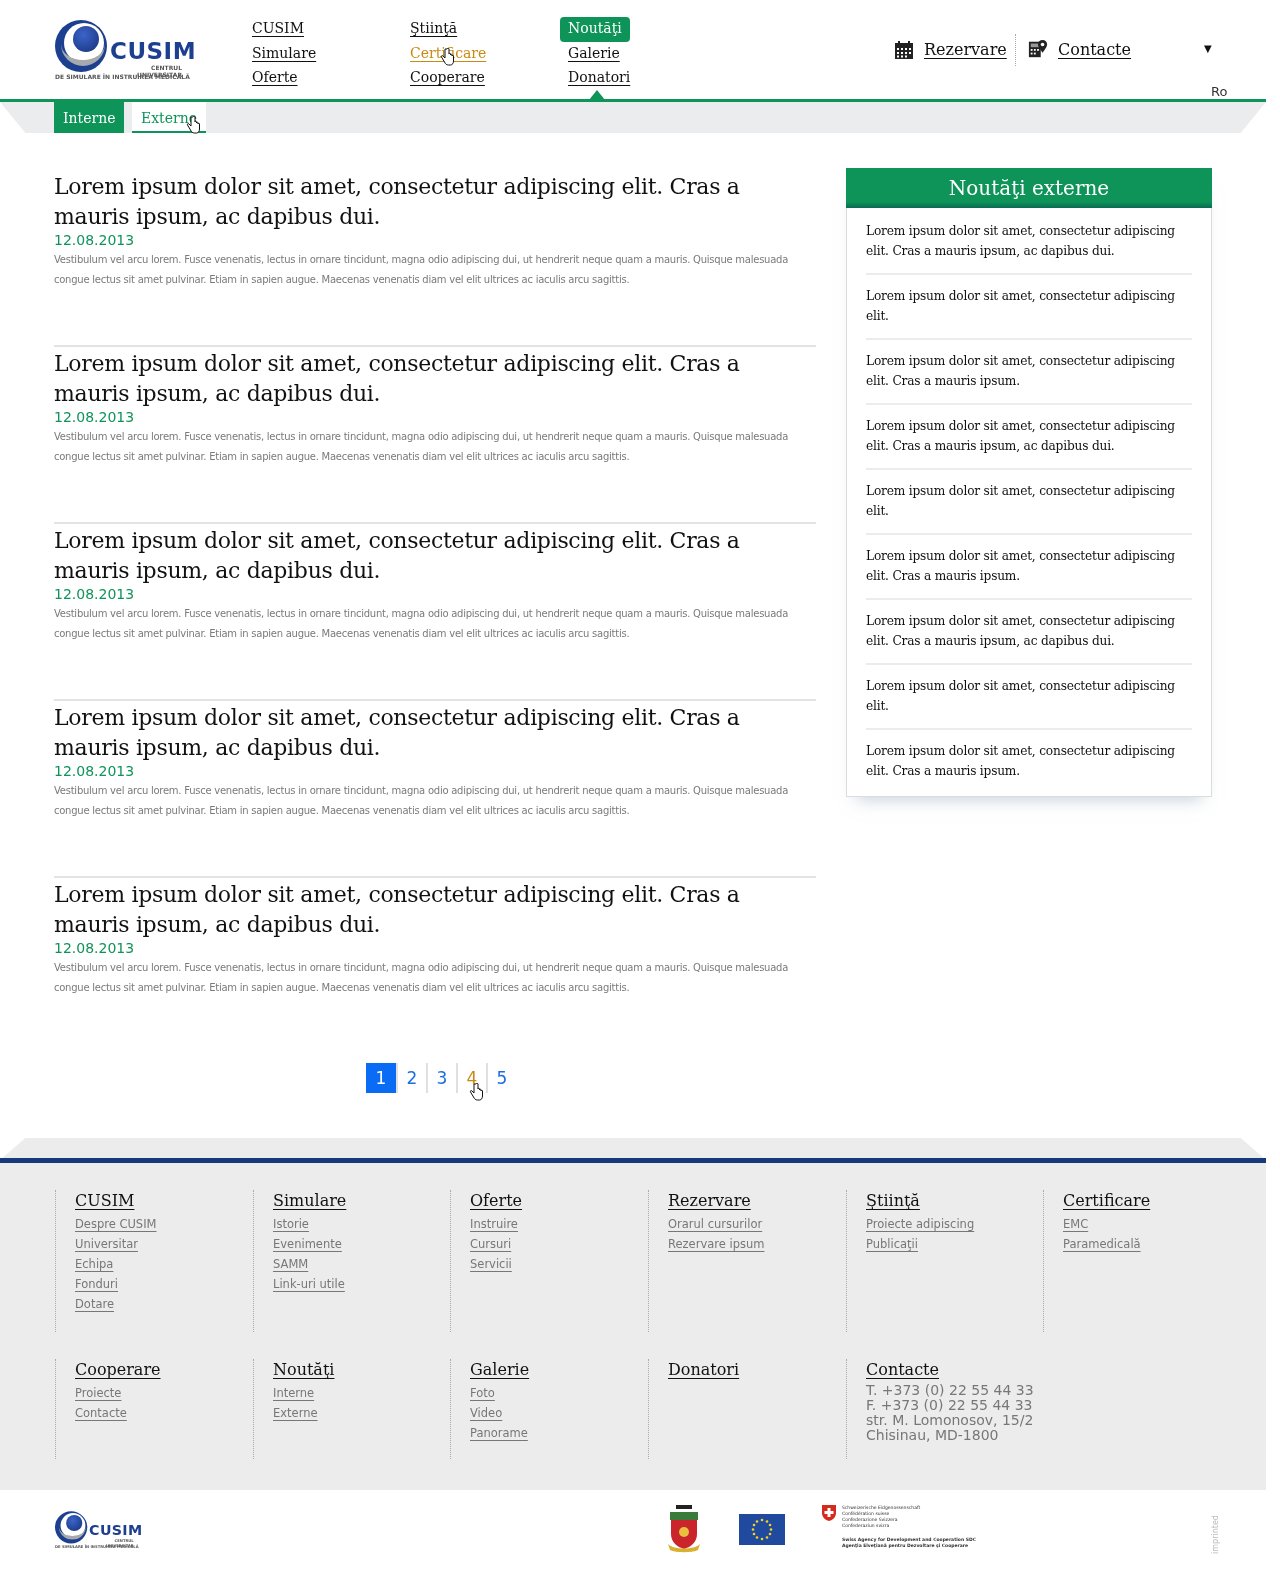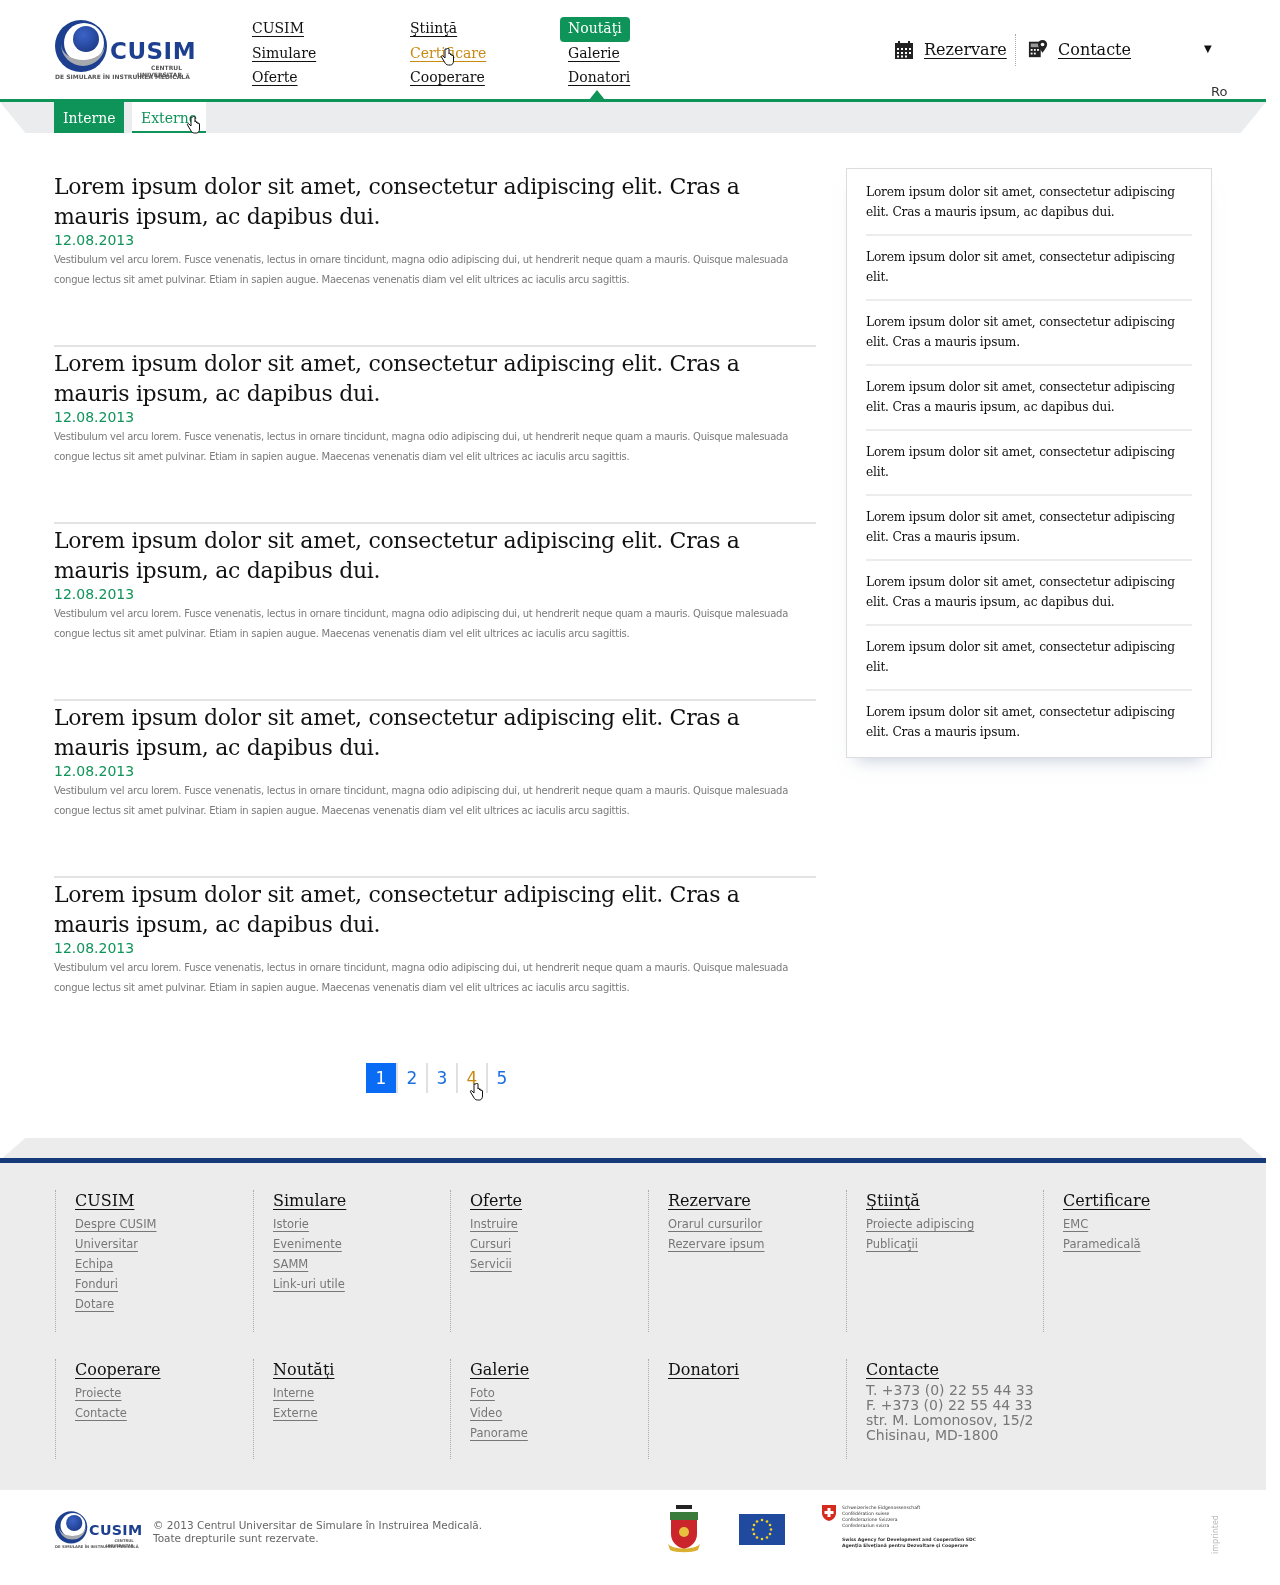--- a/index.html
+++ b/index.html
@@ -183,20 +183,21 @@
   <a class="page">2</a>
   <a class="page">3</a>
   <a class="page hover">4</a>
   <a class="page">5</a>
 </div>
 <svg class="cursor" style="left:469px; top:1083px;" viewBox="0 0 16 18">
   <path d="M5 1v9l-2-2c-1-1-2 0-1.5 1l3 5c1 2 2 3 4 3h2c2 0 3-2 3-4V8c0-1-1.5-1-1.5 0V7c0-1-1.5-1-1.5 0V6c0-1-1.5-1-1.5 0V1c0-1-2-1-2 0z" fill="#fff" stroke="#111" stroke-width="1"></path>
 </svg>
 
 <div class="sidebar">
+  <div class="sidebar-head">Noutăţi externe</div>
   <ul>
     <li>Lorem ipsum dolor sit amet, consectetur adipiscing elit. Cras a mauris ipsum, ac dapibus dui.</li>
     <li>Lorem ipsum dolor sit amet, consectetur adipiscing elit.</li>
     <li>Lorem ipsum dolor sit amet, consectetur adipiscing elit. Cras a mauris ipsum.</li>
     <li>Lorem ipsum dolor sit amet, consectetur adipiscing elit. Cras a mauris ipsum, ac dapibus dui.</li>
     <li>Lorem ipsum dolor sit amet, consectetur adipiscing elit.</li>
     <li>Lorem ipsum dolor sit amet, consectetur adipiscing elit. Cras a mauris ipsum.</li>
     <li>Lorem ipsum dolor sit amet, consectetur adipiscing elit. Cras a mauris ipsum, ac dapibus dui.</li>
     <li>Lorem ipsum dolor sit amet, consectetur adipiscing elit.</li>
     <li>Lorem ipsum dolor sit amet, consectetur adipiscing elit. Cras a mauris ipsum.</li>
@@ -274,24 +275,20 @@
 
 <div class="bottom">
   <div style="position:absolute; left:55px; top:20px; width:80px; height:40px; transform:scale(0.62); transform-origin:0 0;">
     <div class="logo" style="left:0; top:0;">
       <div class="moon"></div>
       <div class="crescent-gray"></div>
       <div class="wordmark">CUSIM</div>
       <div class="sub1">CENTRUL UNIVERSITAR</div>
       <div class="sub2">DE SIMULARE ÎN INSTRUIREA MEDICALĂ</div>
     </div>
-  </div>
-  <div class="copy">
-    <div>© 2013 Centrul Universitar de Simulare în Instruirea Medicală.</div>
-    <div>Toate drepturile sunt rezervate.</div>
   </div>
 
   <svg class="partner" style="left:667px; top:14px;" width="34" height="50" viewBox="0 0 34 50">
     <rect x="9" y="1" width="16" height="4" fill="#222"></rect>
     <rect x="3" y="8" width="28" height="8" fill="#3a7a3a"></rect>
     <path d="M4 16h26v14c0 8-6 13-13 15-7-2-13-7-13-15z" fill="#c9252b"></path>
     <circle cx="17" cy="28" r="5" fill="#e8c040"></circle>
     <path d="M1 40c5 6 27 6 32 0l-2 6c-6 3-22 3-28 0z" fill="#d9b030"></path>
   </svg>
   <svg class="partner" style="left:739px; top:24px;" width="46" height="31" viewBox="0 0 46 31">

